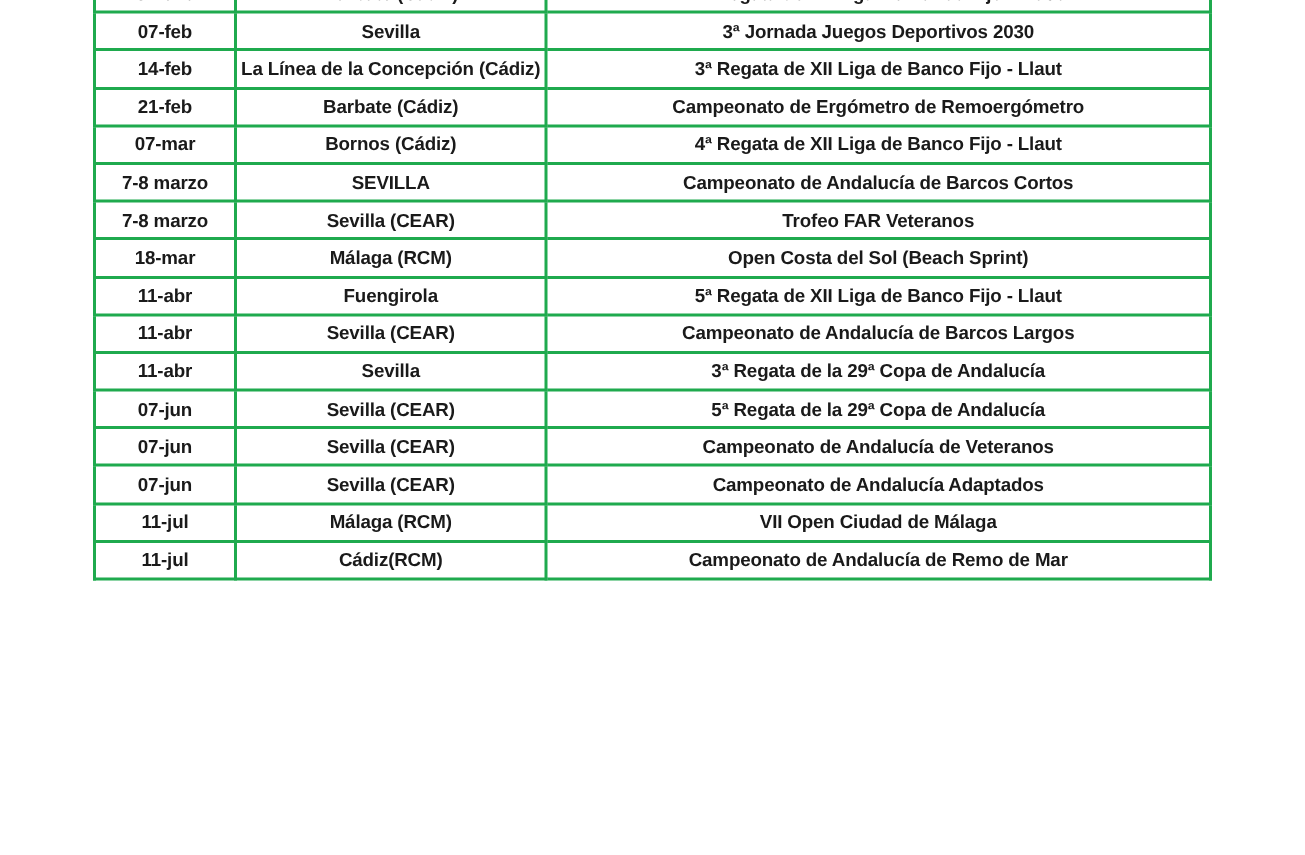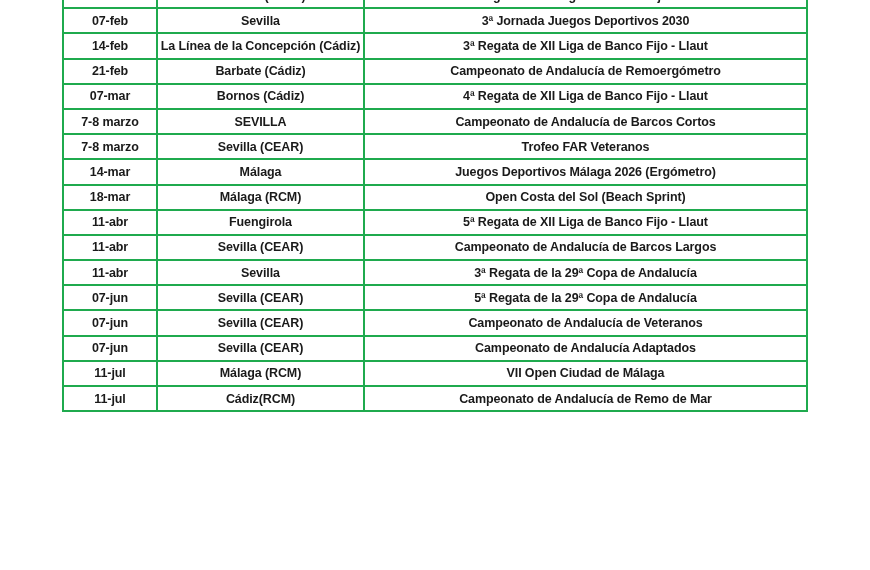--- a/index.html
+++ b/index.html
@@ -59,41 +59,36 @@
           <td>3ª Jornada Juegos Deportivos 2030</td>
         </tr>
       <tr>
           <td>14-feb</td>
           <td>La Línea de la Concepción (Cádiz)</td>
           <td>3ª Regata de XII Liga de Banco Fijo - Llaut</td>
         </tr>
       <tr>
           <td>21-feb</td>
           <td>Barbate (Cádiz)</td>
-          <td>Campeonato de Andalucía de Remoergómetro</td>
+          <td>Campeonato de Ergómetro de Remoergómetro</td>
         </tr>
       <tr>
           <td>07-mar</td>
           <td>Bornos  (Cádiz)</td>
           <td>4ª Regata de XII Liga de Banco Fijo - Llaut</td>
         </tr>
       <tr>
           <td>7-8 marzo</td>
           <td>SEVILLA</td>
           <td>Campeonato de Andalucía de Barcos Cortos</td>
         </tr>
       <tr>
           <td>7-8 marzo</td>
           <td>Sevilla (CEAR)</td>
           <td>Trofeo FAR Veteranos</td>
-        </tr>
-      <tr>
-          <td>14-mar</td>
-          <td>Málaga</td>
-          <td>Juegos Deportivos Málaga 2026 (Ergómetro)</td>
         </tr>
       <tr>
           <td>18-mar</td>
           <td>Málaga  (RCM)</td>
           <td>Open Costa del Sol  (Beach Sprint)</td>
         </tr>
       <tr>
           <td>11-abr</td>
           <td>Fuengirola</td>
           <td>5ª Regata de XII Liga de Banco Fijo - Llaut</td>

